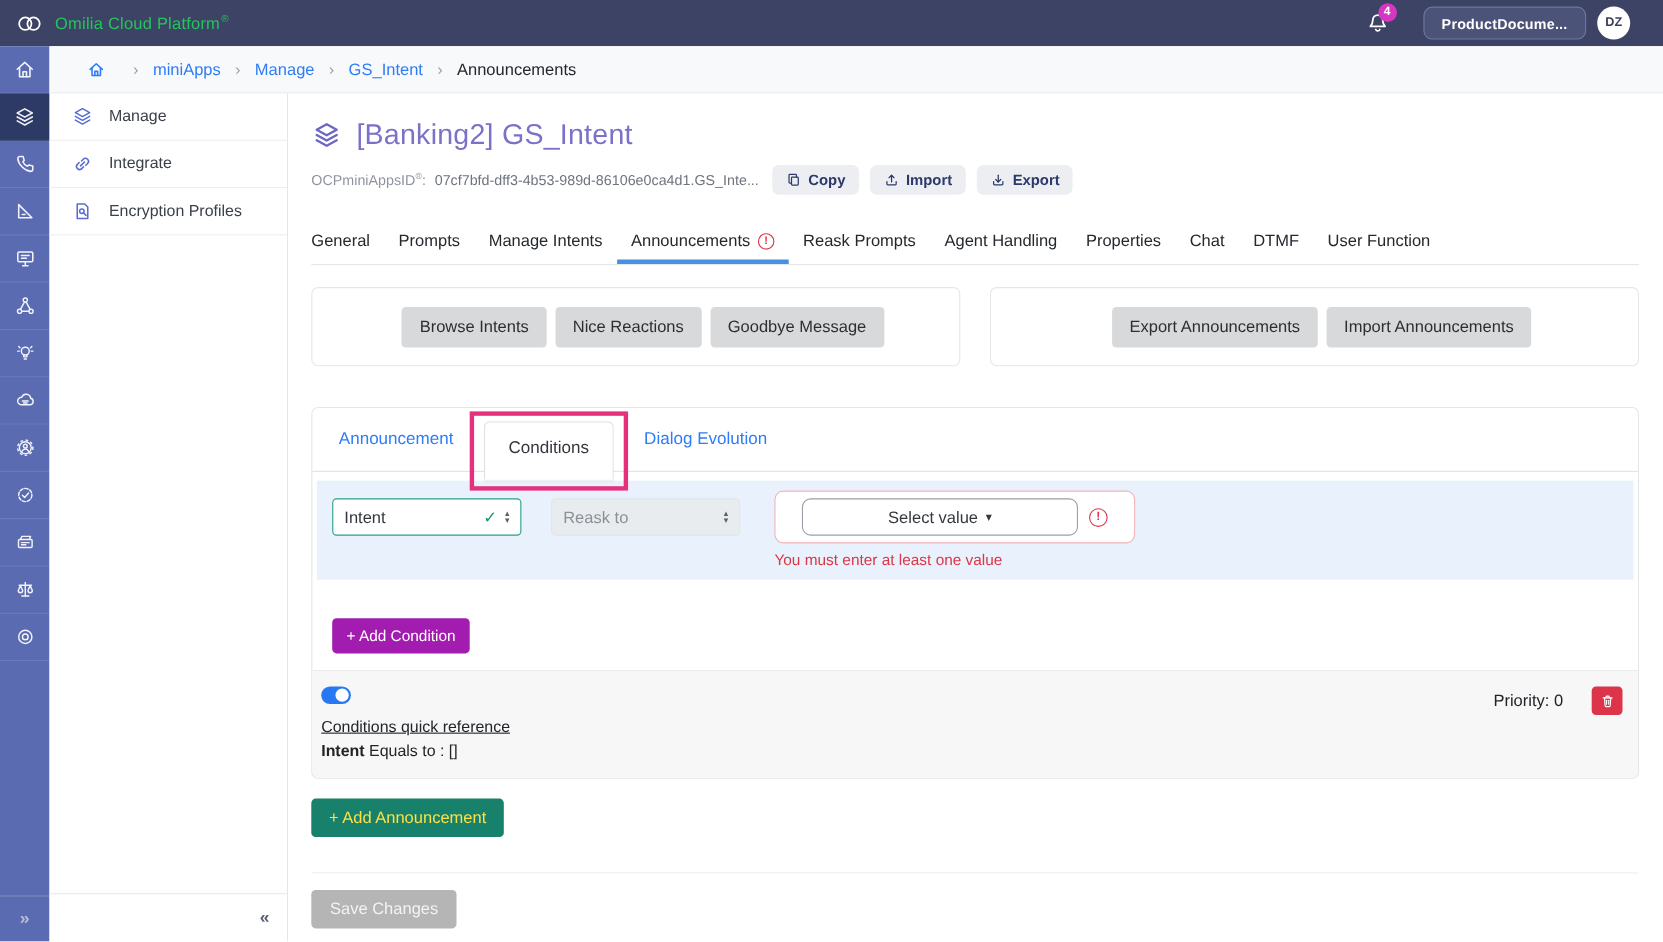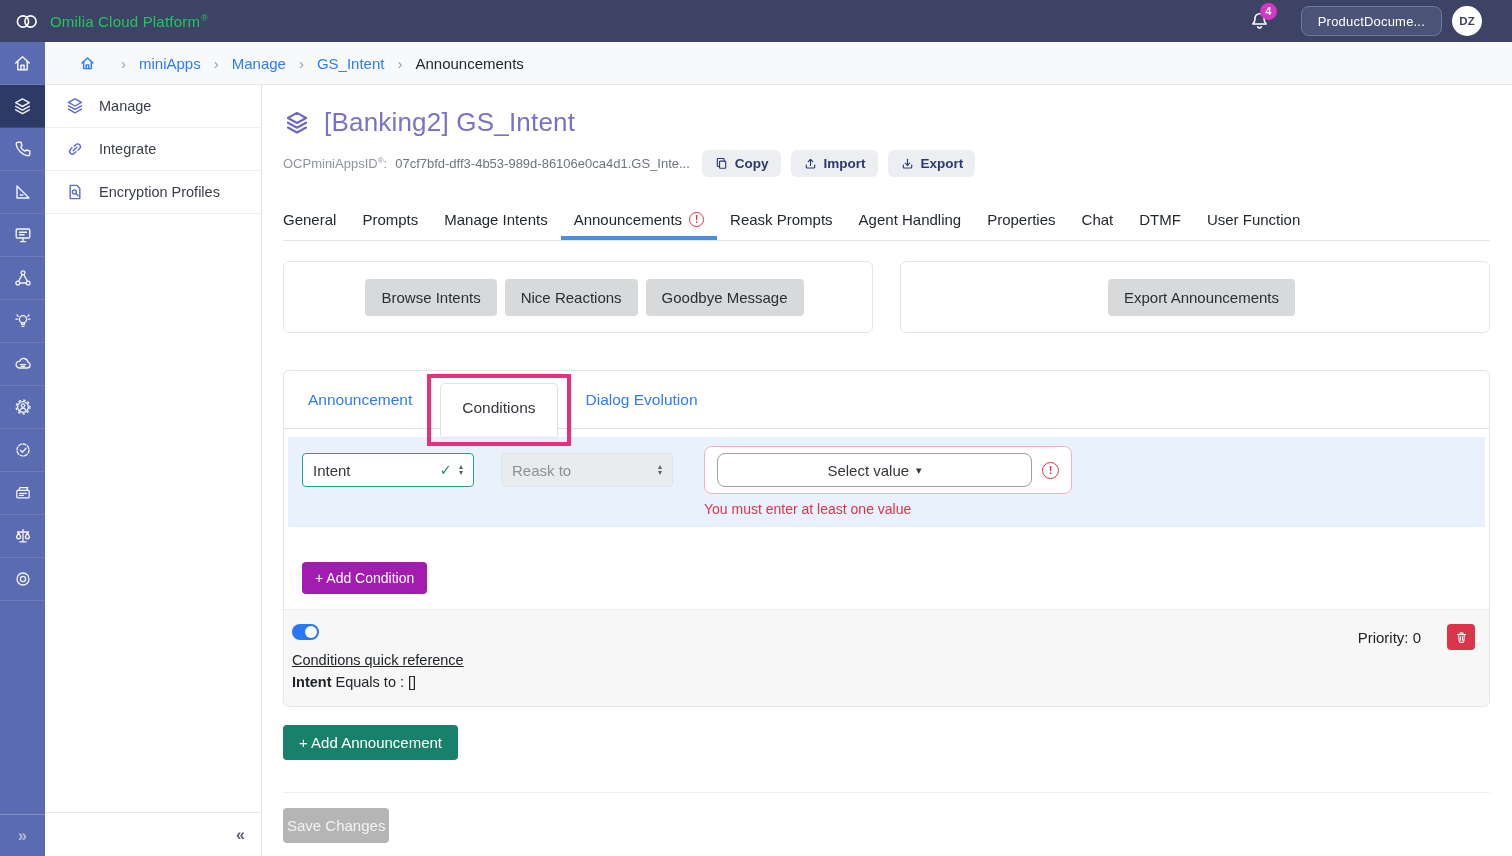--- a/index.html
+++ b/index.html
@@ -8,21 +8,21 @@
   .page { width:1512px; height:856px; display:flex; flex-direction:column; }
 
   
   .topbar { height:42px; background:#3d4364; display:flex; align-items:center; padding:0 30px 0 14px; flex:0 0 auto; }
   .logo { display:flex; align-items:center; margin-right:11px; }
   .brand { color:#22c55e; font-size:15px; font-weight:400; letter-spacing:.2px; }
   .brand sup { font-size:9px; margin-left:1px; }
   .topbar-right { margin-left:auto; display:flex; align-items:center; }
   .bell-wrap { position:relative; background:none; border:none; cursor:pointer; margin-right:30px; display:flex; }
   .badge { position:absolute; top:-7px; right:-6px; min-width:17px; height:17px; border-radius:9px; background:#d537c4; color:#fff; font-size:11px; font-weight:700; display:flex; align-items:center; justify-content:center; padding:0 4px; font-family:"Liberation Sans",sans-serif; }
-  .org-btn { height:30px; padding:0 16px; background:#4b5378; border:1px solid #7078a0; border-radius:8px; color:#fff; font-size:13px; font-weight:400; letter-spacing:.2px; cursor:pointer; font-family:"Liberation Sans",sans-serif; }
+  .org-btn { height:30px; padding:0 16px; background:#4b5378; border:1px solid #7078a0; border-radius:8px; color:#fff; font-size:13px; font-weight:700; letter-spacing:.2px; cursor:pointer; font-family:"Liberation Sans",sans-serif; }
   .avatar { width:30px; height:30px; border-radius:50%; background:#fff; color:#3a3f5c; font-size:11.5px; font-weight:700; display:flex; align-items:center; justify-content:center; margin-left:10px; cursor:pointer; }
 
   
   .shell { flex:1; display:flex; min-height:0; }
   .rail { width:45px; background:#5b6bb2; display:flex; flex-direction:column; flex:0 0 auto; }
   .rail-item { height:43px; display:flex; align-items:center; justify-content:center; cursor:pointer; border-bottom:1px solid rgba(255,255,255,.10); }
   .rail-item.active { background:#2d3a66; }
   .rail-item svg { opacity:.92; }
   .rail-collapse { margin-top:auto; height:42px; border-top:1px solid rgba(255,255,255,.25); display:flex; align-items:center; justify-content:center; color:rgba(255,255,255,.55); font-size:16px; font-weight:700; cursor:pointer; }
 
@@ -68,40 +68,40 @@
   .annotation { position:absolute; top:-9px; bottom:-10px; left:-13px; right:-13px; border:4px solid #e5317c; pointer-events:none; z-index:10; }
 
   .cond-zone { margin:8px 4px 0; background:#e9f2fc; padding:9px 14px 10px; }
   .cond-row { display:flex; align-items:center; }
   .sel { width:172px; height:34px; border-radius:4px; display:flex; align-items:center; padding:0 10px; font-size:15px; cursor:pointer; }
   .sel-intent { background:#fff; border:1px solid #26a083; color:#33383e; margin-right:27px; }
   .sel-disabled { background:#e9ecef; border:1px solid #e1e5e9; color:#8b9096; margin-right:31px; cursor:default; }
   .check { color:#1d9074; font-weight:700; font-size:15px; margin-left:auto; margin-right:7px; }
   .sorticon { display:flex; flex-direction:column; line-height:6px; font-size:8px; color:#596068; margin-left:auto; }
   .sel-intent .sorticon { margin-left:0; }
-  .value-group { width:368px; border:1px solid #f3b3bc; border-radius:8px; padding:6px 12px; display:flex; align-items:center; background:#fff; }
+  .value-group { width:328px; border:1px solid #f3b3bc; border-radius:8px; padding:6px 24px; display:flex; align-items:center; background:#fff; }
   .value-btn { flex:1; height:34px; background:#fff; border:1px solid #9aa0a6; border-radius:8px; display:flex; align-items:center; justify-content:center; gap:7px; font-size:15px; color:#33383e; cursor:pointer; font-family:"Liberation Sans",sans-serif; }
   .caret { font-size:11px; color:#33383e; }
   .err-circle { width:17px; height:17px; border:1.7px solid #dc3545; border-radius:50%; color:#dc3545; font-size:11px; font-weight:700; display:flex; align-items:center; justify-content:center; margin-left:10px; flex:0 0 auto; }
   .cond-error { margin:7px 0 0 402px; color:#dc3545; font-size:14px; }
 
   .add-condition { margin:35px 0 0 18px; background:#a21caf; color:#fff; border:none; border-radius:4px; padding:8px 13px; font-size:14px; cursor:pointer; font-family:"Liberation Sans",sans-serif; }
   .quickref { margin-top:15px; background:#f7f7f7; border-top:1px solid #ececec; padding:14px 18px 16px 8px; position:relative; border-radius:0 0 6px 6px; }
   .toggle { width:27px; height:16px; border-radius:9px; background:#2778f2; position:relative; cursor:pointer; display:inline-block; }
   .toggle .knob { position:absolute; top:2px; right:2px; width:12px; height:12px; border-radius:50%; background:#fff; }
   .qr-link { display:inline-block; margin-top:8px; color:#212529; font-size:14.5px; text-decoration:underline; cursor:pointer; }
   .qr-summary { margin-top:5px; font-size:14.5px; color:#212529; }
   .qr-bold { font-weight:700; }
   .qr-right { position:absolute; top:14px; right:14px; display:flex; align-items:center; gap:26px; }
   .priority { font-size:15px; color:#212529; }
   .trash-btn { width:28px; height:26px; background:#dc3448; border:none; border-radius:4px; display:flex; align-items:center; justify-content:center; cursor:pointer; }
 
-  .add-announcement { margin-top:18px; background:#17816b; color:#ffffff; border:none; border-radius:4px; padding:9px 16px; font-size:15px; cursor:pointer; font-family:"Liberation Sans",sans-serif; }
+  .add-announcement { margin-top:18px; background:#17816b; color:#fde047; border:none; border-radius:4px; padding:9px 16px; font-size:15px; cursor:pointer; font-family:"Liberation Sans",sans-serif; }
   .save-divider { margin-top:32px; border-top:1px solid #f0f0f0; }
-  .save-btn { margin-top:15px; background:#b5b5b5; color:#f3f3f3; border:none; border-radius:4px; padding:9px 4px; font-size:15px; font-weight:500; cursor:default; font-family:"Liberation Sans",sans-serif; }
+  .save-btn { margin-top:15px; background:#b5b5b5; color:#f3f3f3; border:none; border-radius:4px; padding:9px 17px; font-size:15px; font-weight:500; cursor:default; font-family:"Liberation Sans",sans-serif; }
 </style>
 </head>
 <body>
 
 <div class="page">
 
   <header class="topbar">
     <span class="logo">
       <svg width="25" height="20" viewBox="0 0 25 20" fill="none" stroke="#fff" stroke-width="1.6">
         <circle cx="9" cy="10.5" r="5.6"></circle>
@@ -332,20 +332,21 @@
 
           
           <div class="cards-row">
             <div class="card">
               <button class="gray-btn">Browse Intents</button>
               <button class="gray-btn">Nice Reactions</button>
               <button class="gray-btn">Goodbye Message</button>
             </div>
             <div class="card">
               <button class="gray-btn">Export Announcements</button>
+              <button class="gray-btn">Import Announcements</button>
             </div>
           </div>
 
           
           <div class="editor-card">
             <div class="subtab-bar">
               <a class="subtab-link">Announcement</a>
               <div class="subtab-active-wrap">
                 <div class="subtab-active">Conditions</div>
                 <div class="annotation"></div>

